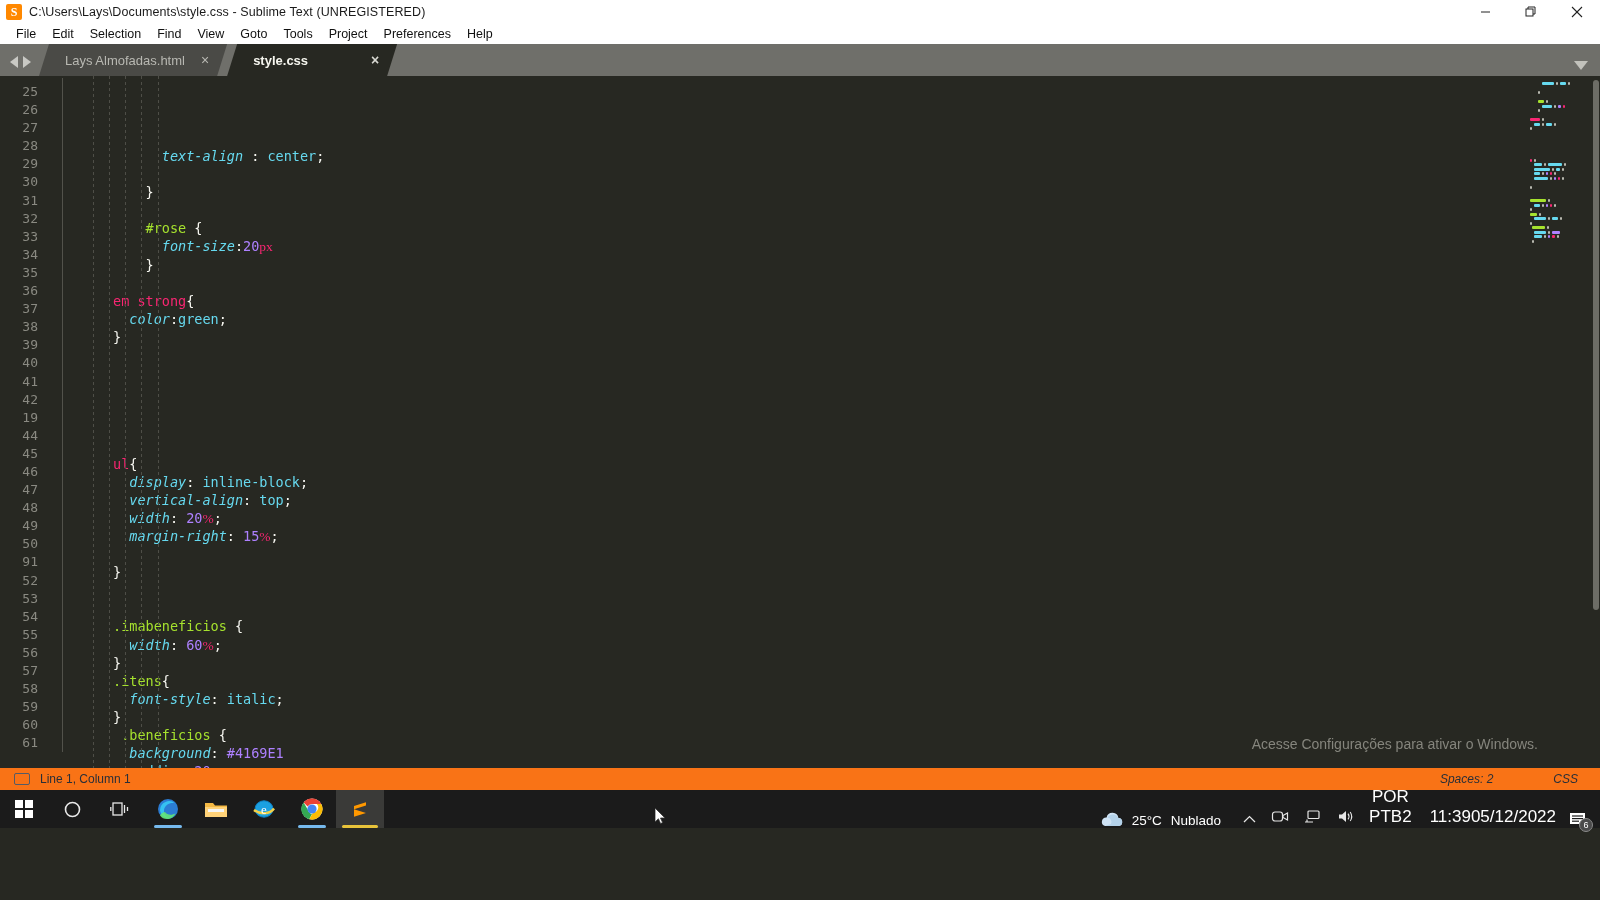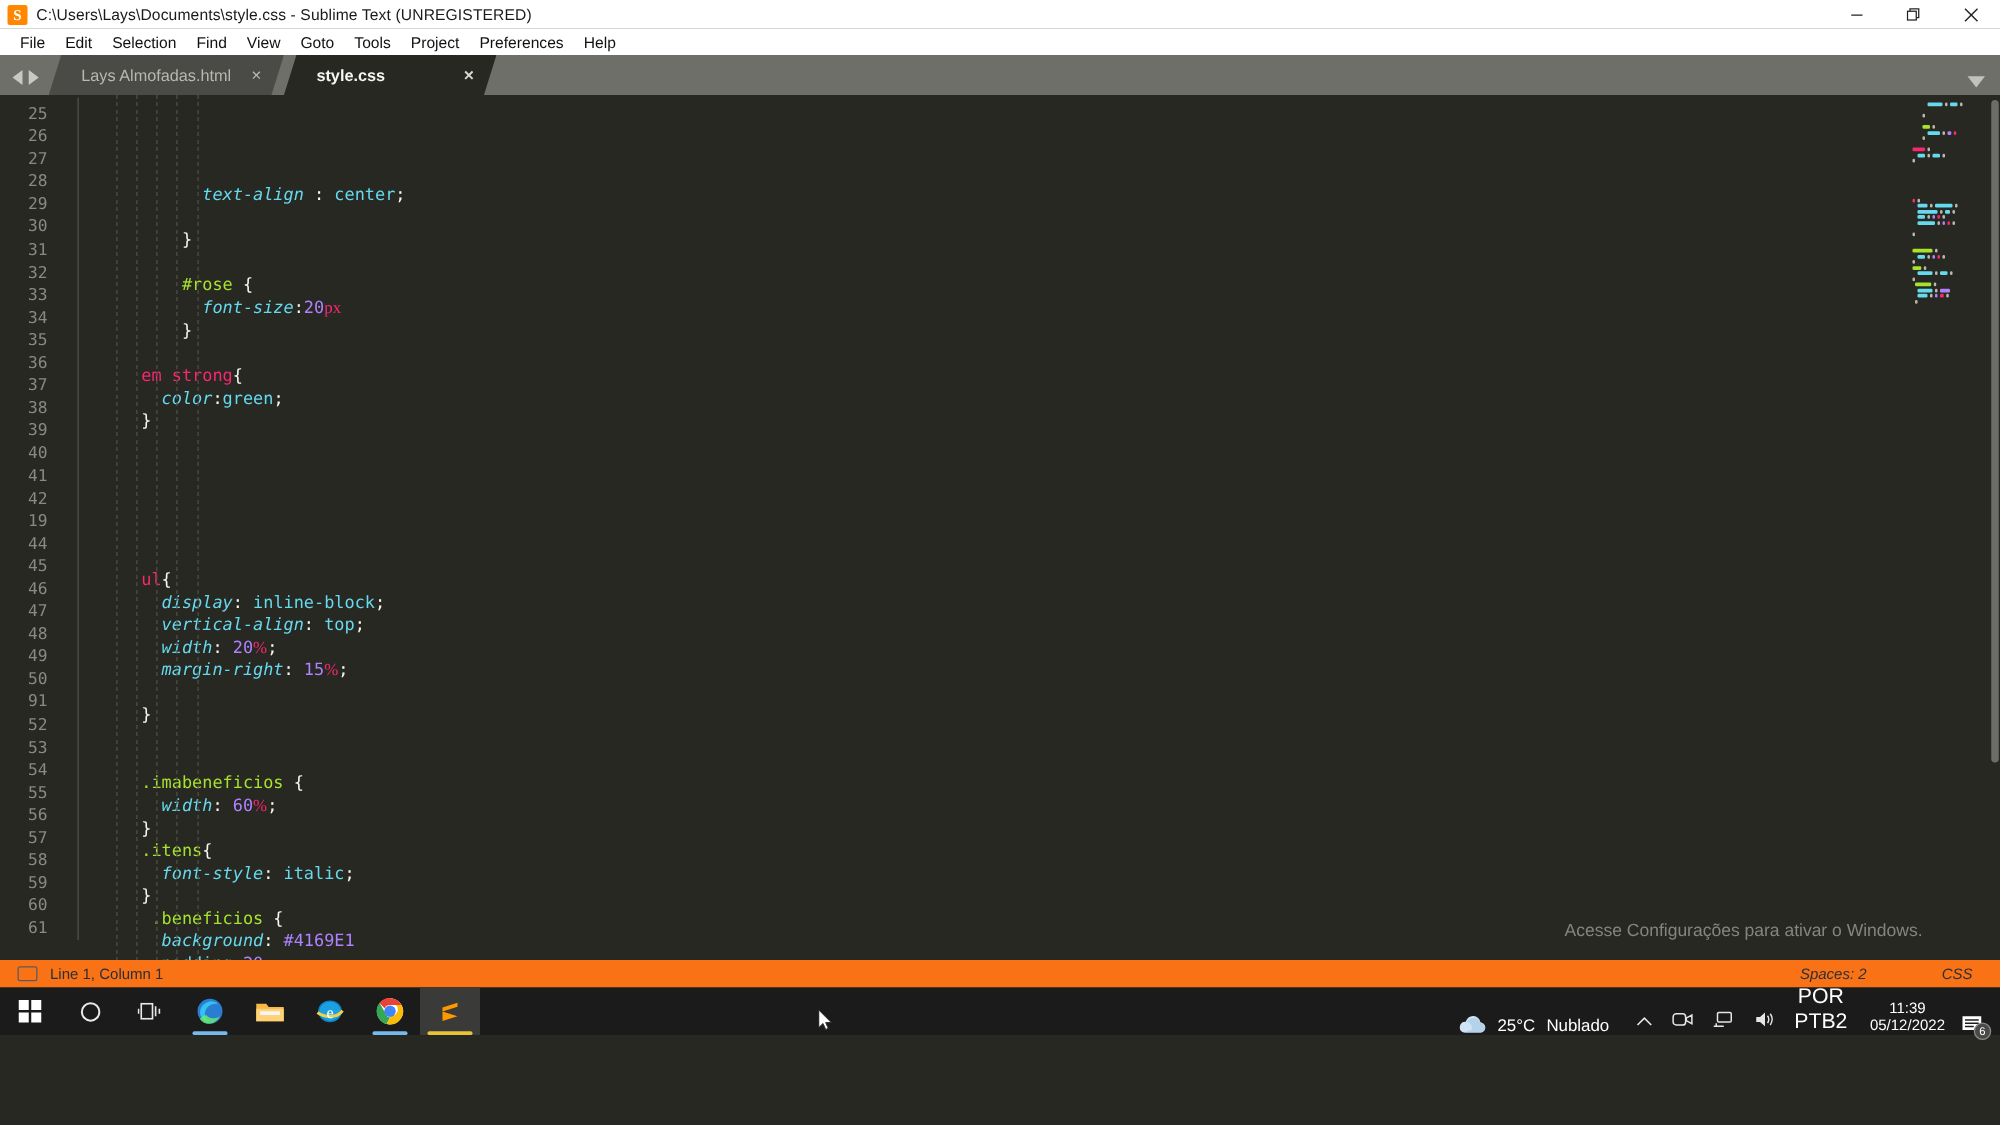--- a/index.html
+++ b/index.html
@@ -177,22 +177,22 @@
     content:""; position:absolute; bottom:0; left:6px; right:6px; height:3px;
     background:#e8c33a; border-radius:2px;
   }
   .tray{
     position:absolute; right:0; top:0; height:38px; display:flex; align-items:flex-end;
     color:#fff;
   }
   .weather{ display:flex; align-items:center; gap:9px; font-size:13.5px; margin-right:22px; }
   .tray-icons{ display:flex; align-items:center; gap:15px; margin-right:14px; }
   .clock{
-    display:flex; flex-direction:column; align-items:center; line-height:1.22;
-    font-size:12px; margin-right:12px;
+    display:flex; align-items:center; line-height:1.22;
+    font-size:17px; margin-right:12px;
   }
   .lang{
     display:flex; flex-direction:column; align-items:center; line-height:1.22;
     font-size:17px; margin-right:18px;
   }
   .notif{ position:relative; margin-right:12px; display:flex; }
   .notif-badge{
     position:absolute; right:-5px; bottom:-4px; width:14px;height:14px;border-radius:50%;
     background:#4a4a4a; color:#fff; font-size:9px; display:flex;
     align-items:center; justify-content:center; border:1px solid #8a8a8a;

